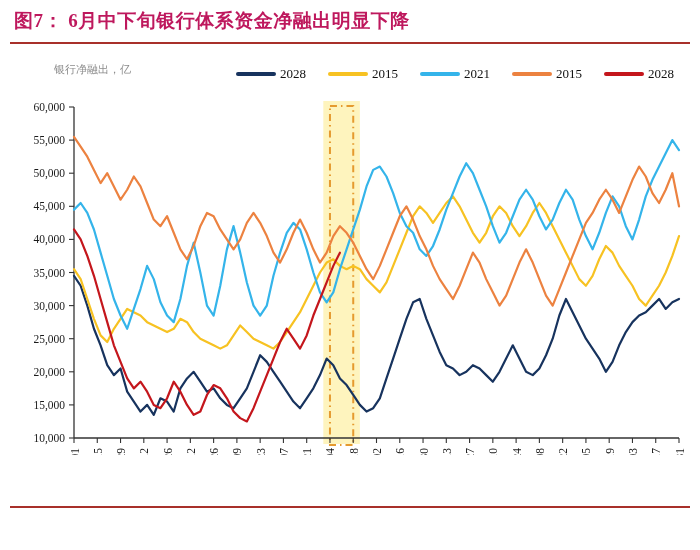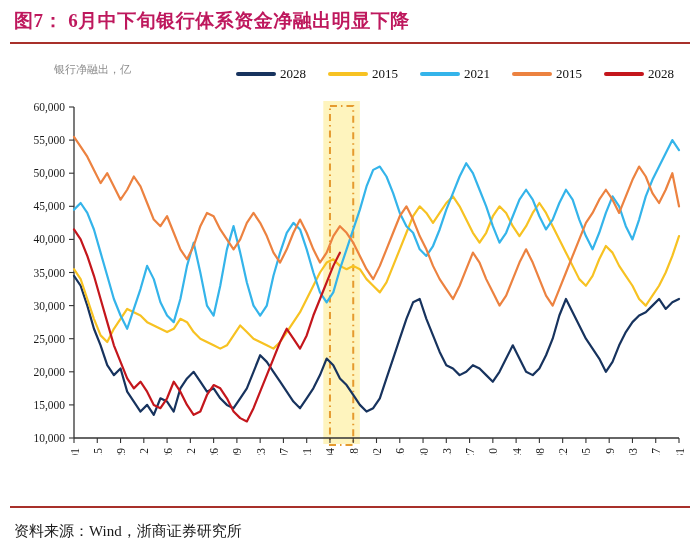--- a/index.html
+++ b/index.html
@@ -183,15 +183,14 @@
         <text x="0" y="0" class="xtick-label" text-anchor="end" transform="translate(683.5,353) rotate(-90)">12-31</text>
         <polyline points="74.00,180.81 80.65,190.74 87.30,210.60 93.95,233.77 100.59,250.32 107.24,270.18 113.89,280.11 120.54,273.49 127.19,296.66 133.84,306.59 140.48,316.52 147.13,309.90 153.78,319.83 160.43,303.28 167.08,306.59 173.73,316.52 180.37,293.35 187.02,283.42 193.67,276.80 200.32,286.73 206.97,296.66 213.62,293.35 220.26,303.28 226.91,309.90 233.56,313.21 240.21,303.28 246.86,293.35 253.51,276.80 260.15,260.25 266.80,266.87 273.45,276.80 280.10,286.73 286.75,296.66 293.40,306.59 300.04,313.21 306.69,303.28 313.34,293.35 319.99,280.11 326.64,263.56 333.29,270.18 339.93,283.42 346.58,290.04 353.23,299.97 359.88,309.90 366.53,316.52 373.18,313.21 379.82,303.28 386.47,283.42 393.12,263.56 399.77,243.70 406.42,223.84 413.07,207.29 419.71,203.98 426.36,223.84 433.01,240.39 439.66,256.94 446.31,270.18 452.96,273.49 459.60,280.11 466.25,276.80 472.90,270.18 479.55,273.49 486.20,280.11 492.85,286.73 499.49,276.80 506.14,263.56 512.79,250.32 519.44,263.56 526.09,276.80 532.74,280.11 539.38,273.49 546.03,260.25 552.68,243.70 559.33,220.53 565.98,203.98 572.63,217.22 579.27,230.46 585.92,243.70 592.57,253.63 599.22,263.56 605.87,276.80 612.52,266.87 619.16,250.32 625.81,237.08 632.46,227.15 639.11,220.53 645.76,217.22 652.41,210.60 659.05,203.98 665.70,213.91 672.35,207.29 679.00,203.98" fill="none" stroke="#17335e" stroke-width="2.2" stroke-linejoin="round" stroke-linecap="round"></polyline>
         <polyline points="74.00,174.19 80.65,184.12 87.30,203.98 93.95,223.84 100.59,240.39 107.24,247.01 113.89,233.77 120.54,223.84 127.19,213.91 133.84,217.22 140.48,220.53 147.13,227.15 153.78,230.46 160.43,233.77 167.08,237.08 173.73,233.77 180.37,223.84 187.02,227.15 193.67,237.08 200.32,243.70 206.97,247.01 213.62,250.32 220.26,253.63 226.91,250.32 233.56,240.39 240.21,230.46 246.86,237.08 253.51,243.70 260.15,247.01 266.80,250.32 273.45,253.63 280.10,247.01 286.75,237.08 293.40,227.15 300.04,217.22 306.69,203.98 313.34,190.74 319.99,177.50 326.64,167.57 333.29,164.26 339.93,170.88 346.58,174.19 353.23,170.88 359.88,174.19 366.53,184.12 373.18,190.74 379.82,197.36 386.47,187.43 393.12,170.88 399.77,154.33 406.42,137.78 413.07,121.23 419.71,111.30 426.36,117.92 433.01,127.85 439.66,117.92 446.31,107.99 452.96,101.37 459.60,111.30 466.25,124.54 472.90,137.78 479.55,147.71 486.20,137.78 492.85,121.23 499.49,111.30 506.14,117.92 512.79,131.16 519.44,141.09 526.09,131.16 532.74,117.92 539.38,107.99 546.03,117.92 552.68,131.16 559.33,144.40 565.98,157.64 572.63,170.88 579.27,184.12 585.92,190.74 592.57,180.81 599.22,164.26 605.87,151.02 612.52,157.64 619.16,170.88 625.81,180.81 632.46,190.74 639.11,203.98 645.76,210.60 652.41,200.67 659.05,190.74 665.70,177.50 672.35,160.95 679.00,141.09" fill="none" stroke="#f7c222" stroke-width="2.2" stroke-linejoin="round" stroke-linecap="round"></polyline>
         <polyline points="74.00,114.61 80.65,107.99 87.30,117.92 93.95,134.47 100.59,157.64 107.24,180.81 113.89,203.98 120.54,220.53 127.19,233.77 133.84,213.91 140.48,194.05 147.13,170.88 153.78,184.12 160.43,207.29 167.08,220.53 173.73,227.15 180.37,203.98 187.02,170.88 193.67,147.71 200.32,177.50 206.97,210.60 213.62,220.53 220.26,190.74 226.91,154.33 233.56,131.16 240.21,157.64 246.86,187.43 253.51,210.60 260.15,220.53 266.80,210.60 273.45,180.81 280.10,157.64 286.75,137.78 293.40,127.85 300.04,134.47 306.69,154.33 313.34,177.50 319.99,197.36 326.64,207.29 333.29,197.36 339.93,174.19 346.58,154.33 353.23,134.47 359.88,114.61 366.53,91.44 373.18,74.89 379.82,71.58 386.47,81.51 393.12,98.06 399.77,117.92 406.42,131.16 413.07,137.78 419.71,154.33 426.36,160.95 433.01,151.02 439.66,134.47 446.31,114.61 452.96,98.06 459.60,81.51 466.25,68.27 472.90,78.20 479.55,94.75 486.20,111.30 492.85,131.16 499.49,147.71 506.14,137.78 512.79,121.23 519.44,104.68 526.09,94.75 532.74,104.68 539.38,121.23 546.03,134.47 552.68,124.54 559.33,107.99 565.98,94.75 572.63,104.68 579.27,124.54 585.92,141.09 592.57,154.33 599.22,137.78 605.87,117.92 612.52,101.37 619.16,111.30 625.81,131.16 632.46,144.40 639.11,124.54 645.76,101.37 652.41,84.82 659.05,71.58 665.70,58.34 672.35,45.10 679.00,55.03" fill="none" stroke="#34b4ea" stroke-width="2.2" stroke-linejoin="round" stroke-linecap="round"></polyline>
         <polyline points="74.00,41.79 80.65,51.72 87.30,61.65 93.95,74.89 100.59,88.13 107.24,78.20 113.89,91.44 120.54,104.68 127.19,94.75 133.84,81.51 140.48,91.44 147.13,107.99 153.78,124.54 160.43,131.16 167.08,121.23 173.73,137.78 180.37,154.33 187.02,164.26 193.67,151.02 200.32,131.16 206.97,117.92 213.62,121.23 220.26,134.47 226.91,144.40 233.56,154.33 240.21,144.40 246.86,127.85 253.51,117.92 260.15,127.85 266.80,141.09 273.45,157.64 280.10,167.57 286.75,154.33 293.40,137.78 300.04,124.54 306.69,137.78 313.34,154.33 319.99,167.57 326.64,157.64 333.29,141.09 339.93,131.16 346.58,137.78 353.23,147.71 359.88,160.95 366.53,174.19 373.18,184.12 379.82,170.88 386.47,154.33 393.12,137.78 399.77,121.23 406.42,111.30 413.07,124.54 419.71,141.09 426.36,154.33 433.01,170.88 439.66,184.12 446.31,194.05 452.96,203.98 459.60,190.74 466.25,174.19 472.90,157.64 479.55,167.57 486.20,184.12 492.85,197.36 499.49,210.60 506.14,200.67 512.79,184.12 519.44,167.57 526.09,154.33 532.74,167.57 539.38,184.12 546.03,200.67 552.68,210.60 559.33,194.05 565.98,177.50 572.63,160.95 579.27,144.40 585.92,127.85 592.57,117.92 599.22,104.68 605.87,94.75 612.52,104.68 619.16,117.92 625.81,101.37 632.46,84.82 639.11,71.58 645.76,81.51 652.41,98.06 659.05,107.99 665.70,94.75 672.35,78.20 679.00,111.30" fill="none" stroke="#ec8240" stroke-width="2.2" stroke-linejoin="round" stroke-linecap="round"></polyline>
         <polyline points="74.00,134.47 80.65,144.40 87.30,160.95 93.95,180.81 100.59,203.98 107.24,227.15 113.89,250.32 120.54,266.87 127.19,283.42 133.84,293.35 140.48,286.73 147.13,296.66 153.78,309.90 160.43,313.21 167.08,303.28 173.73,286.73 180.37,296.66 187.02,309.90 193.67,319.83 200.32,316.52 206.97,299.97 213.62,290.04 220.26,293.35 226.91,303.28 233.56,316.52 240.21,323.14 246.86,326.45 253.51,313.21 260.15,296.66 266.80,280.11 273.45,263.56 280.10,247.01 286.75,233.77 293.40,243.70 300.04,253.63 306.69,240.39 313.34,220.53 319.99,203.98 326.64,187.43 333.29,170.88 339.93,157.64" fill="none" stroke="#c4161c" stroke-width="2.2" stroke-linejoin="round" stroke-linecap="round"></polyline>
       </svg>
   </div>
 
   <div class="rule-bottom"></div>
-  <div class="source">资料来源：Wind，浙商证券研究所</div>
 
 </div>
 
 </body></html>

